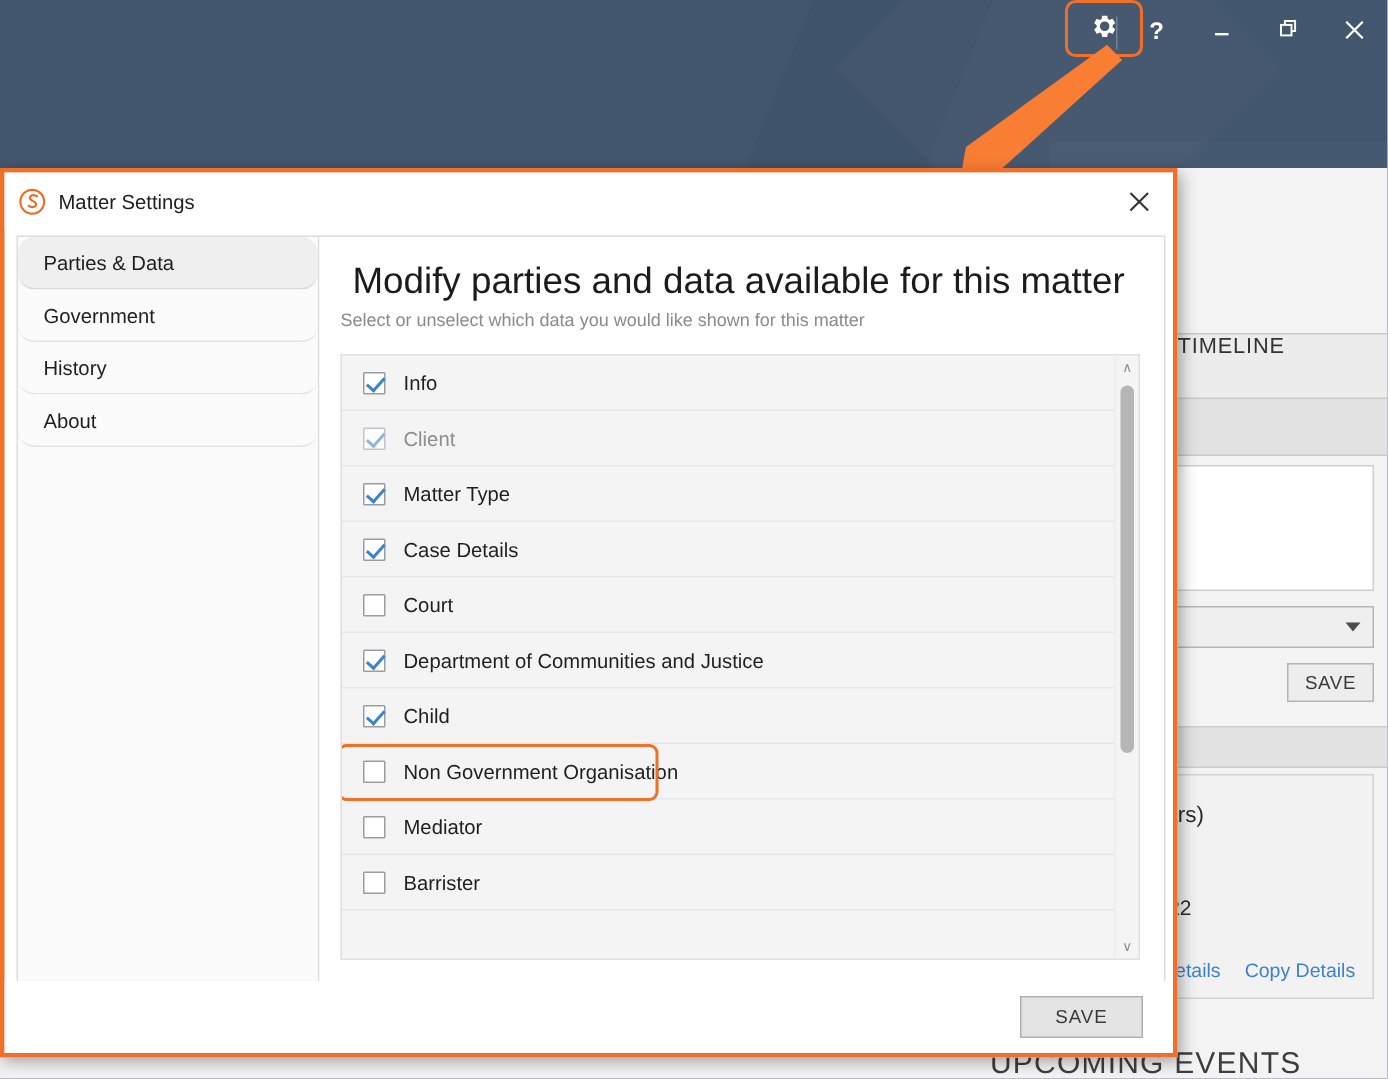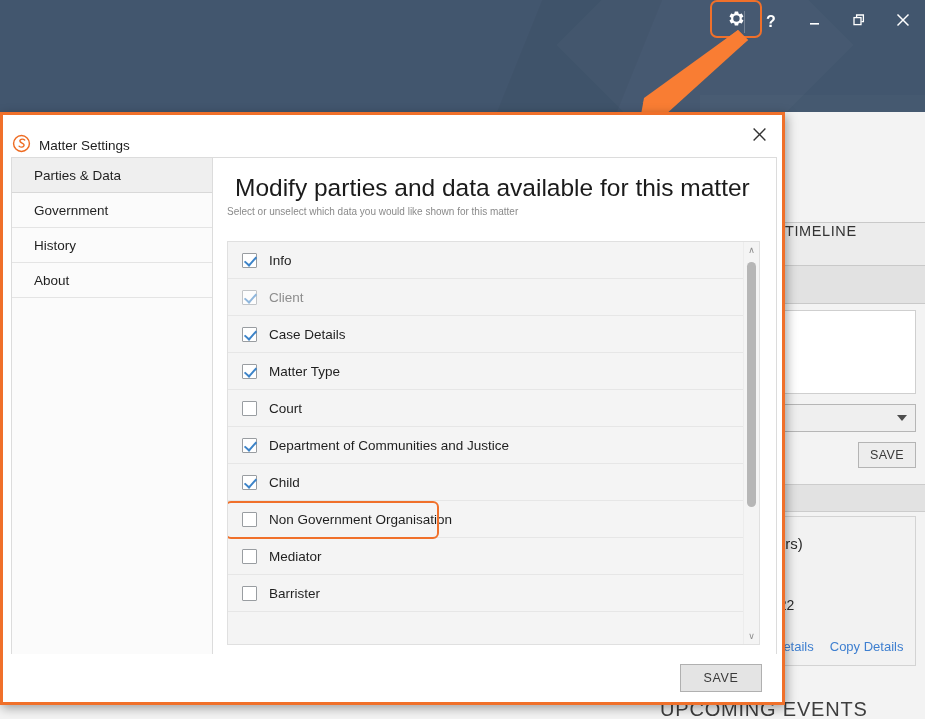--- a/index.html
+++ b/index.html
@@ -192,21 +192,21 @@
     width: 785px; height: 593px;
     background: #ffffff;
     border: 3px solid #f0702a;
     box-shadow: 2px 3px 10px rgba(0,0,0,0.35);
     overflow: hidden;
   }
   #dialog-titlebar {
     position: relative;
     height: 38px;
     background: #ffffff;
-    display: flex; align-items: flex-end;
+    display: flex; align-items: center;
     padding-left: 8px;
   }
   #dialog-logo {
     width: 20px; height: 20px;
     display: flex; align-items: center; justify-content: center;
     margin-right: 8px;
   }
   #dialog-title-text {
     font-size: 13.5px;
     color: #1d1d1d;
@@ -233,25 +233,26 @@
   
   #dialog-sidebar {
     width: 201px;
     background: #fbfbfb;
     border-right: 1px solid #dcdcdc;
     flex-shrink: 0;
   }
   .side-item {
     height: 35px;
     display: flex; align-items: center;
-    padding-left: 22px;
+    padding-left: 17px;
     font-size: 13.5px;
     color: #1f1f1f;
     border-bottom: 1px solid #e4e4e4;
     cursor: default;
+    border-radius: 11px;
   }
   .side-item.active {
     background: #efefef;
     border-bottom: 1px solid #d8d8d8;
   }
 
   
   #dialog-main {
     flex: 1;
     background: #ffffff;
@@ -259,23 +260,23 @@
     padding: 16px 16px 0 14px;
   }
   #pane-heading {
     font-size: 24.5px;
     font-weight: normal;
     color: #1b1b1b;
     margin: 0 0 4px 8px;
     line-height: 1.15;
   }
   #pane-subheading {
-    font-size: 10px;
+    font-size: 12px;
     color: #8a8a8a;
-    margin: 0 0 24px 0;
+    margin: 0 0 16px 0;
   }
 
   
   #data-list-wrap {
     position: relative;
     height: 404px;
     border: 1px solid #e0e0e0;
     background: #f4f4f4;
     overflow: hidden;
   }
@@ -503,26 +504,26 @@
               <span class="row-label">Info</span>
             </div>
 
             <div class="list-row">
               <span class="cb checked disabled"></span>
               <span class="row-label muted">Client</span>
             </div>
 
             <div class="list-row">
               <span class="cb checked"></span>
+              <span class="row-label">Matter Type</span>
+            </div>
+
+            <div class="list-row">
+              <span class="cb checked"></span>
               <span class="row-label">Case Details</span>
-            </div>
-
-            <div class="list-row">
-              <span class="cb checked"></span>
-              <span class="row-label">Matter Type</span>
             </div>
 
             <div class="list-row">
               <span class="cb"></span>
               <span class="row-label">Court</span>
             </div>
 
 
             <div class="list-row">
               <span class="cb checked"></span>

